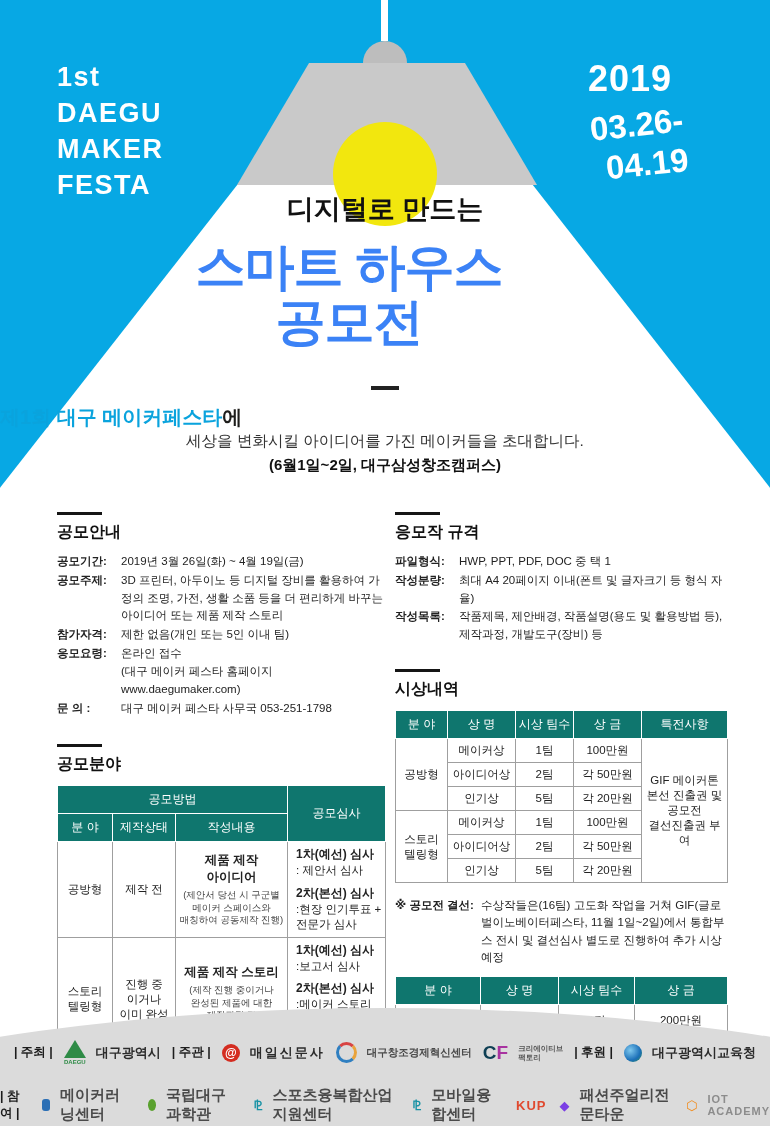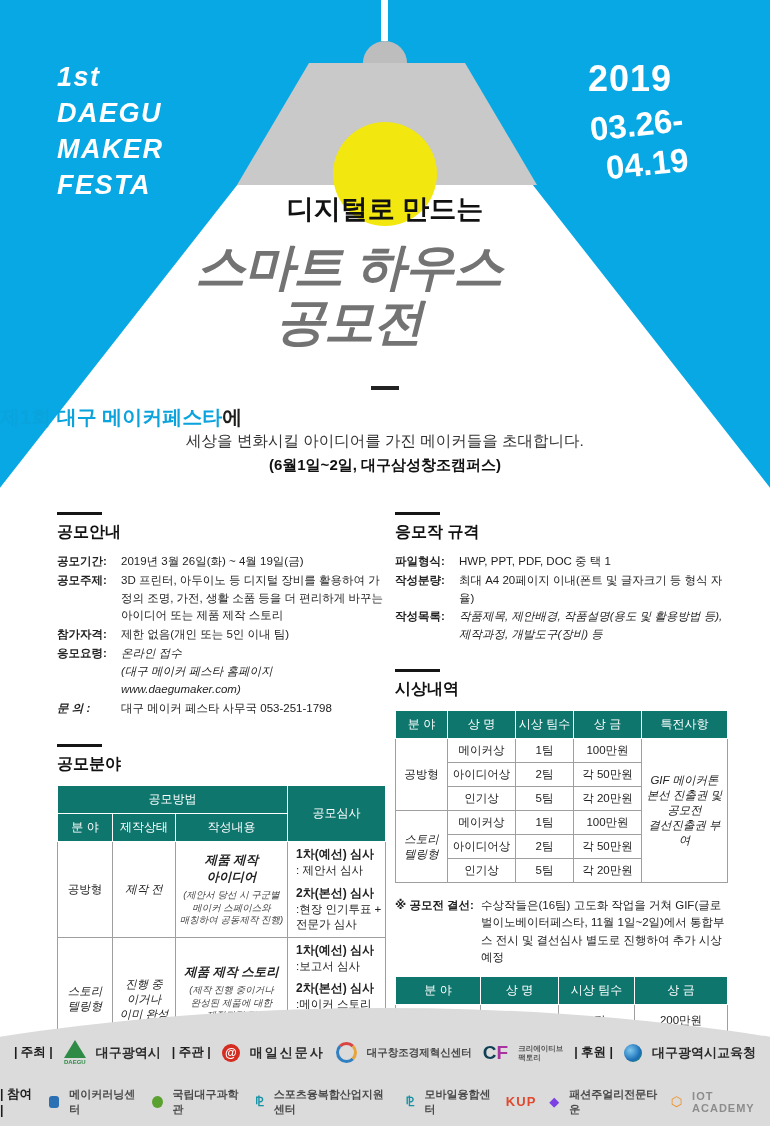--- a/index.html
+++ b/index.html
@@ -1,36 +1,36 @@
 <!DOCTYPE html>
 <html><head>
 <meta charset="utf-8">
 <style>
   html,body{margin:0;padding:0;background:#fff;}
   .poster{position:relative;width:770px;height:1126px;overflow:hidden;
           font-family:"Liberation Sans","DejaVu Sans",sans-serif;color:#1d1d1b;background:#fff;}
   .abs{position:absolute;}
-  .pre{white-space:pre-line;font-style:italic;}
+  .pre{white-space:pre-line;}
   
   .blue-bg{left:0;top:0;width:770px;height:497px;background:#07a8e4;}
   .beam{left:0;top:185px;width:770px;height:312px;background:#fff;
         clip-path:polygon(30.8% 0,69.2% 0,100% 97%,100% 100%,0 100%,0 97%);}
   .lamp-shade{left:237px;top:63px;width:300px;height:122px;background:#c9c9c9;
         clip-path:polygon(24% 0,76% 0,100% 100%,0 100%);}
   .lamp-cap{left:363px;top:41px;width:44px;height:22px;background:#bdbdbd;border-radius:44px 44px 0 0;}
   .lamp-cord{left:381px;top:0;width:7px;height:41px;background:#fff;}
   .lamp-bulb{left:333px;top:122px;width:104px;height:104px;border-radius:50%;background:#f2e70e;}
   .brand{left:57px;top:60px;font-size:27px;font-weight:800;color:#fff;line-height:1.33;letter-spacing:1.5px;}
   .year{left:588px;top:58px;font-size:36px;font-weight:800;color:#fff;letter-spacing:1px;}
   .dates{left:588px;top:110px;font-size:33px;font-weight:800;color:#fff;line-height:1.2;
          transform:rotate(-6deg);transform-origin:left top;}
   .dates .d2{padding-left:12px;}
   .badge{left:0;top:191px;width:770px;text-align:center;font-size:27px;font-weight:800;color:#111;}
   .title{left:0;top:240px;width:698px;text-align:center;font-size:50px;font-weight:800;
-         line-height:1.1;letter-spacing:-1px;color:#737373;}
+         line-height:1.1;letter-spacing:-1px;color:#3b82f6;}
   .dash{left:371px;top:386px;width:28px;height:4px;background:#222;}
   .invite-h{left:0;top:404px;width:770px;text-align:left;font-size:20px;font-weight:800;}
   .invite-h .hl{color:#0aa3dd;}
   .invite-b{left:0;top:431px;width:770px;text-align:center;font-size:15.5px;color:#333;}
   .invite-v{left:0;top:456px;width:770px;text-align:center;font-size:15px;font-weight:800;color:#111;}
   
   .col-left{left:57px;top:512px;width:328px;}
   .col-right{left:395px;top:512px;width:332px;}
   .sec-line{width:45px;border-top:3px solid #151515;margin:0 0 7px 0;}
   .sec-title{font-size:16px;font-weight:700;color:#111;margin:0 0 10px 0;}
@@ -53,21 +53,21 @@
   .fin-note .k{flex:0 0 86px;font-weight:700;}
   .web-note{margin-top:16px;font-size:13.5px;font-weight:800;color:#0aa3dd;text-align:center;}
   
   .footer-ellipse{left:-515px;top:1008px;width:1800px;height:600px;border-radius:50%;background:#dbdbdb;}
   .frow{left:0;right:0;display:flex;justify-content:center;align-items:center;}
   .frow1{top:1040px;gap:11px;}
   .frow2{top:1086px;gap:13px;}
   .flabel{font-size:12.5px;font-weight:800;color:#1c1c1c;}
   .logo{display:flex;align-items:center;gap:10px;}
   .logo .nm{font-size:13px;font-weight:800;color:#2b2b2b;}
-  .logo .nm-sm{font-size:11px;font-weight:700;color:#4a4a4a;}
+  .logo .nm-sm{font-size:15px;font-weight:700;color:#4a4a4a;}
   .tri{width:0;height:0;border-left:11px solid transparent;border-right:11px solid transparent;border-bottom:18px solid #2e8b46;}
   .daegu-wrap{display:flex;flex-direction:column;align-items:center;line-height:1;}
   .daegu-en{font-size:6px;font-weight:800;color:#2e8b46;margin-top:1px;}
   .redcirc{width:18px;height:18px;border-radius:50%;background:#d42c20;color:#fff;font-size:12px;font-weight:800;
            display:flex;align-items:center;justify-content:center;}
   .ring{width:15px;height:15px;border-radius:50%;border:3px solid #2f7fc1;border-top-color:#d84343;border-right-color:#e9a33b;}
   .cf{font-size:19px;font-weight:800;line-height:1;}
   .cf .c{color:#0e3f54;}
   .cf .f{color:#a832a0;}
   .cf-txt{display:flex;flex-direction:column;font-size:7.5px;font-weight:700;color:#555;line-height:1.2;}

